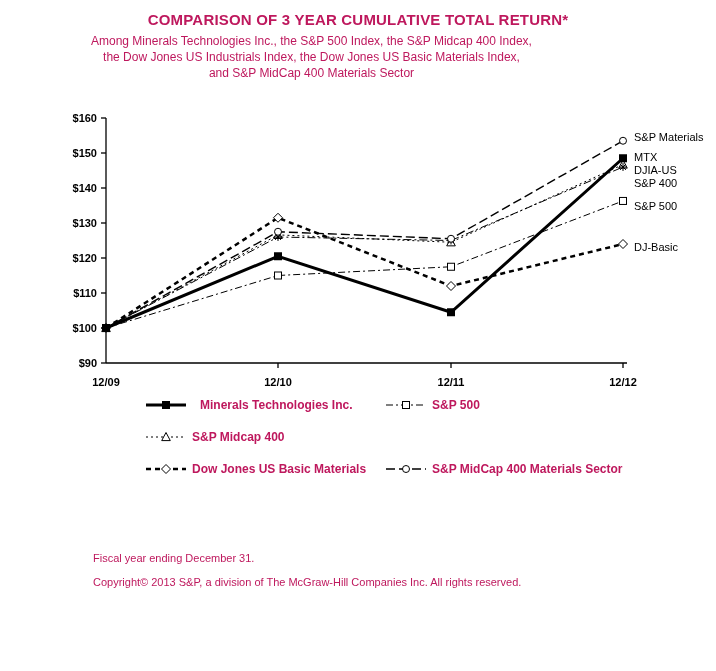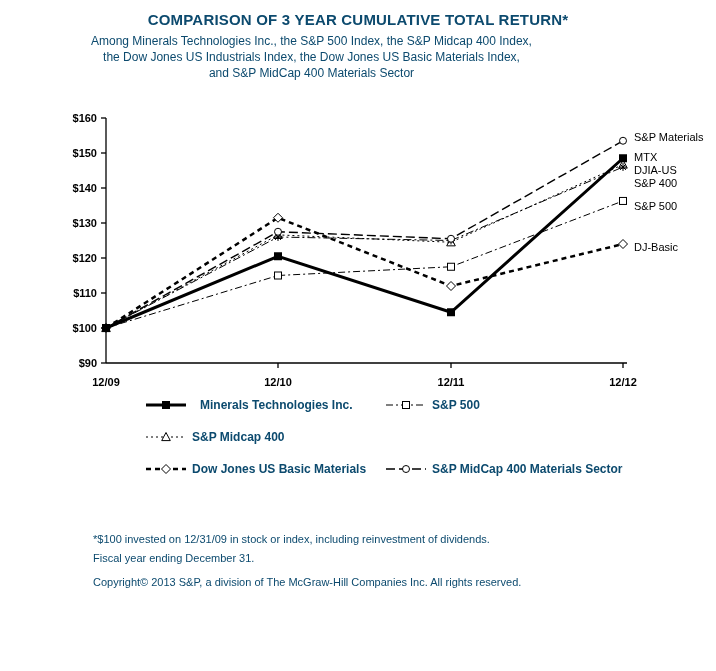--- a/index.html
+++ b/index.html
@@ -1,17 +1,17 @@
 <!DOCTYPE html>
 <html><head>
 <meta charset="utf-8">
 <style>
   html,body{margin:0;padding:0;background:#fff;}
   .page{position:relative;width:716px;height:671px;background:#ffffff;
-        font-family:"Liberation Sans",sans-serif;color:#0c4a6e;overflow:hidden;}
+        font-family:"Liberation Sans",sans-serif;color:#be185d;overflow:hidden;}
   .title{position:absolute;top:11px;left:0;width:716px;text-align:center;
          font-size:15px;font-weight:bold;letter-spacing:.2px;}
   .subtitle{position:absolute;top:33px;left:0;width:623px;text-align:center;
             font-size:12px;line-height:16px;}
   .chart-svg{position:absolute;top:105px;left:0;}
   .legend-item{position:absolute;display:flex;align-items:center;gap:5px;
                font-size:12px;font-weight:bold;white-space:nowrap;}
   .li-0{top:398px;left:145px;gap:13px;} .li-1{top:398px;left:385px;}
   .li-2{top:430px;left:145px;} .li-3{top:430px;left:385px;}
   .li-4{top:462px;left:145px;} .li-5{top:462px;left:385px;}
@@ -150,17 +150,16 @@
     <span>Dow Jones US Basic Materials</span>
   </div>
   <div class="legend-item li-5">
     <svg width="42" height="14">
         <line x1="1" y1="7" x2="41" y2="7" stroke="#000000" stroke-width="1.4" stroke-dasharray="9 4"></line>
         <circle cx="21" cy="7" r="3.5" fill="#fff" stroke="#000"></circle>
       </svg>
     <span>S&amp;P MidCap 400 Materials Sector</span>
   </div>
 
-  <div class="fn fn-1">*$100 invested on 12/31/09 in stock or index, including reinvestment of dividends.</div>
   <div class="fn fn-2">Fiscal year ending December 31.</div>
   <div class="fn fn-3">Copyright© 2013 S&amp;P, a division of The McGraw-Hill Companies Inc. All rights reserved.</div>
 
 </div>
 
 </body></html>

